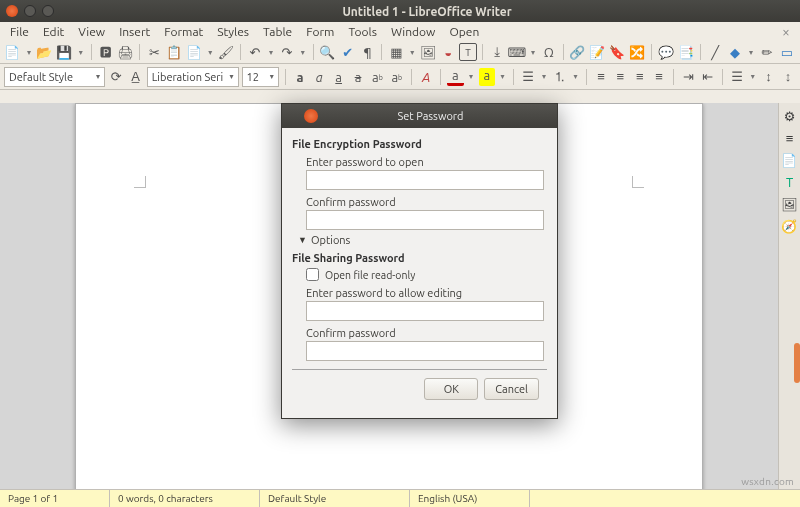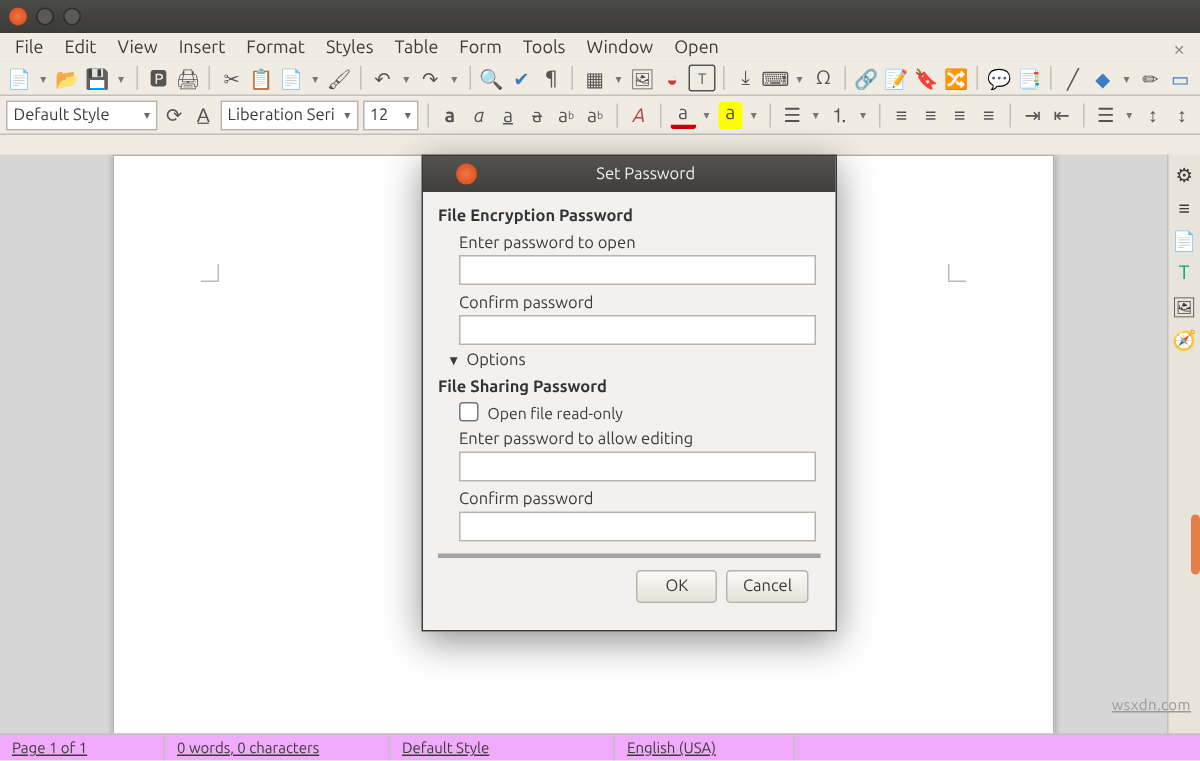--- a/index.html
+++ b/index.html
@@ -27,50 +27,51 @@
 
 .workspace { position:absolute; top:103px; bottom:18px; left:0; right:22px; background:#d6d6d6; display:flex; justify-content:center; overflow:hidden; }
 .page { width:628px; height:800px; background:#fff; margin-top:0; box-shadow:0 1px 4px rgba(0,0,0,.3); border:1px solid #b0b0b0; position:relative; }
 .page .cm { position:absolute; width:12px; height:12px; }
 .page .cm.tl { top:72px; left:58px; border-left:1px solid #bbb; border-top:1px solid #bbb; transform:rotate(180deg);}
 .page .cm.tr { top:72px; right:58px; border-right:1px solid #bbb; border-top:1px solid #bbb; transform:rotate(180deg);}
 
 .sidebar { position:absolute; right:0; top:103px; bottom:18px; width:22px; background:#e8e4dc; border-left:1px solid #c4c0b8; display:flex; flex-direction:column; align-items:center; gap:4px; padding-top:4px; }
 .sidebar .sic { width:18px; height:18px; display:flex; align-items:center; justify-content:center; font-size:13px; }
 
-.statusbar { position:absolute; bottom:0; left:0; right:0; height:18px; background:#f0abfc; border-top:1px solid #c4c0b8; display:flex; align-items:center; font-size:10px; color:#3c3b37;text-decoration:underline; }
+.statusbar { position:absolute; bottom:0; left:0; right:0; height:18px; background:#fef9c3; border-top:1px solid #c4c0b8; display:flex; align-items:center; font-size:10px; color:#3c3b37; }
 .statusbar .cell { border-right:1px solid #c4c0b8; padding:0 8px; height:100%; display:flex; align-items:center; }
 
 
 .overlay { position:absolute; inset:0; background:rgba(0,0,0,0); }
 .dialog { position:absolute; left:281px; top:103px; width:277px; background:#f2f1ef; border:1px solid #3a3935; box-shadow:0 6px 24px rgba(0,0,0,.45); font-size:11px; color:#3c3b37; }
 .dialog .dtitle { height:24px; background:linear-gradient(#54534f,#3f3e3a); color:#eee; display:flex; align-items:center; font-weight:normal;padding-left:16px; }
 .dialog .dtitle .dclose { width:14px; height:14px; border-radius:50%; background:radial-gradient(#f07746,#d94412); margin:0 6px; }
 .dialog .dtitle .dtxt { flex:1; text-align:center; padding-right:20px; }
 .dialog .dbody { padding:8px 10px 10px; }
 .dialog .group { font-weight:bold; color:#333; margin-top:2px; }
 .dialog .lbl { margin:6px 0 2px 14px; font-size:11px; }
 .dialog input[type=password] { width:238px; margin-left:14px; height:20px; border:1px solid #b8b4ac; background:#fff; padding:0 4px; font-size:11px; }
 .dialog .note { margin:8px 0 4px 14px; font-size:10px; color:#555; line-height:1.25; width:238px; }
 .dialog .options { margin:4px 0 6px 6px; font-size:11px; display:flex; align-items:center; gap:4px; }
 .dialog .options .tri { font-size:9px; }
 .dialog .chk { margin:4px 0 2px 14px; display:flex; align-items:center; gap:6px; font-size:10.5px; }
-.dialog .btnrow { display:flex; justify-content:flex-end; gap:6px; border-top:3px solid #a3a3a3; padding:8px 8px 8px; margin-top:8px; }
+.dialog .btnrow { display:flex; justify-content:flex-end; gap:6px; border-top:1px solid #a3a3a3; padding:8px 8px 8px; margin-top:8px; }
 .dialog button { min-width:54px; height:22px; background:linear-gradient(#fafaf8,#e6e2da); border:1px solid #b8b4ac; border-radius:3px; font-size:11px; color:#3c3b37; padding:0 10px; }
 
-.watermark { position:absolute; right:6px; bottom:32px; font-size:10px; color:#9a9a9a; letter-spacing:.3px;text-decoration:underline; }
+.watermark { position:absolute; right:6px; bottom:20px; font-size:10px; color:#9a9a9a; letter-spacing:.3px; }
 .scrollgrip { position:absolute; right:0; top:240px; width:6px; height:40px; background:#e48045; border-radius:3px; }
 </style>
 </head>
 <body>
 
 <div class="titlebar">
   <div class="wbtn close"></div>
   <div class="wbtn min"></div>
   <div class="wbtn max"></div>
+  <div class="ttext">Untitled 1 - LibreOffice Writer</div>
 </div>
 
 <div class="menubar">
   <span>File</span>
   <span>Edit</span>
   <span>View</span>
   <span>Insert</span>
   <span>Format</span>
   <span>Styles</span>
   <span>Table</span>

